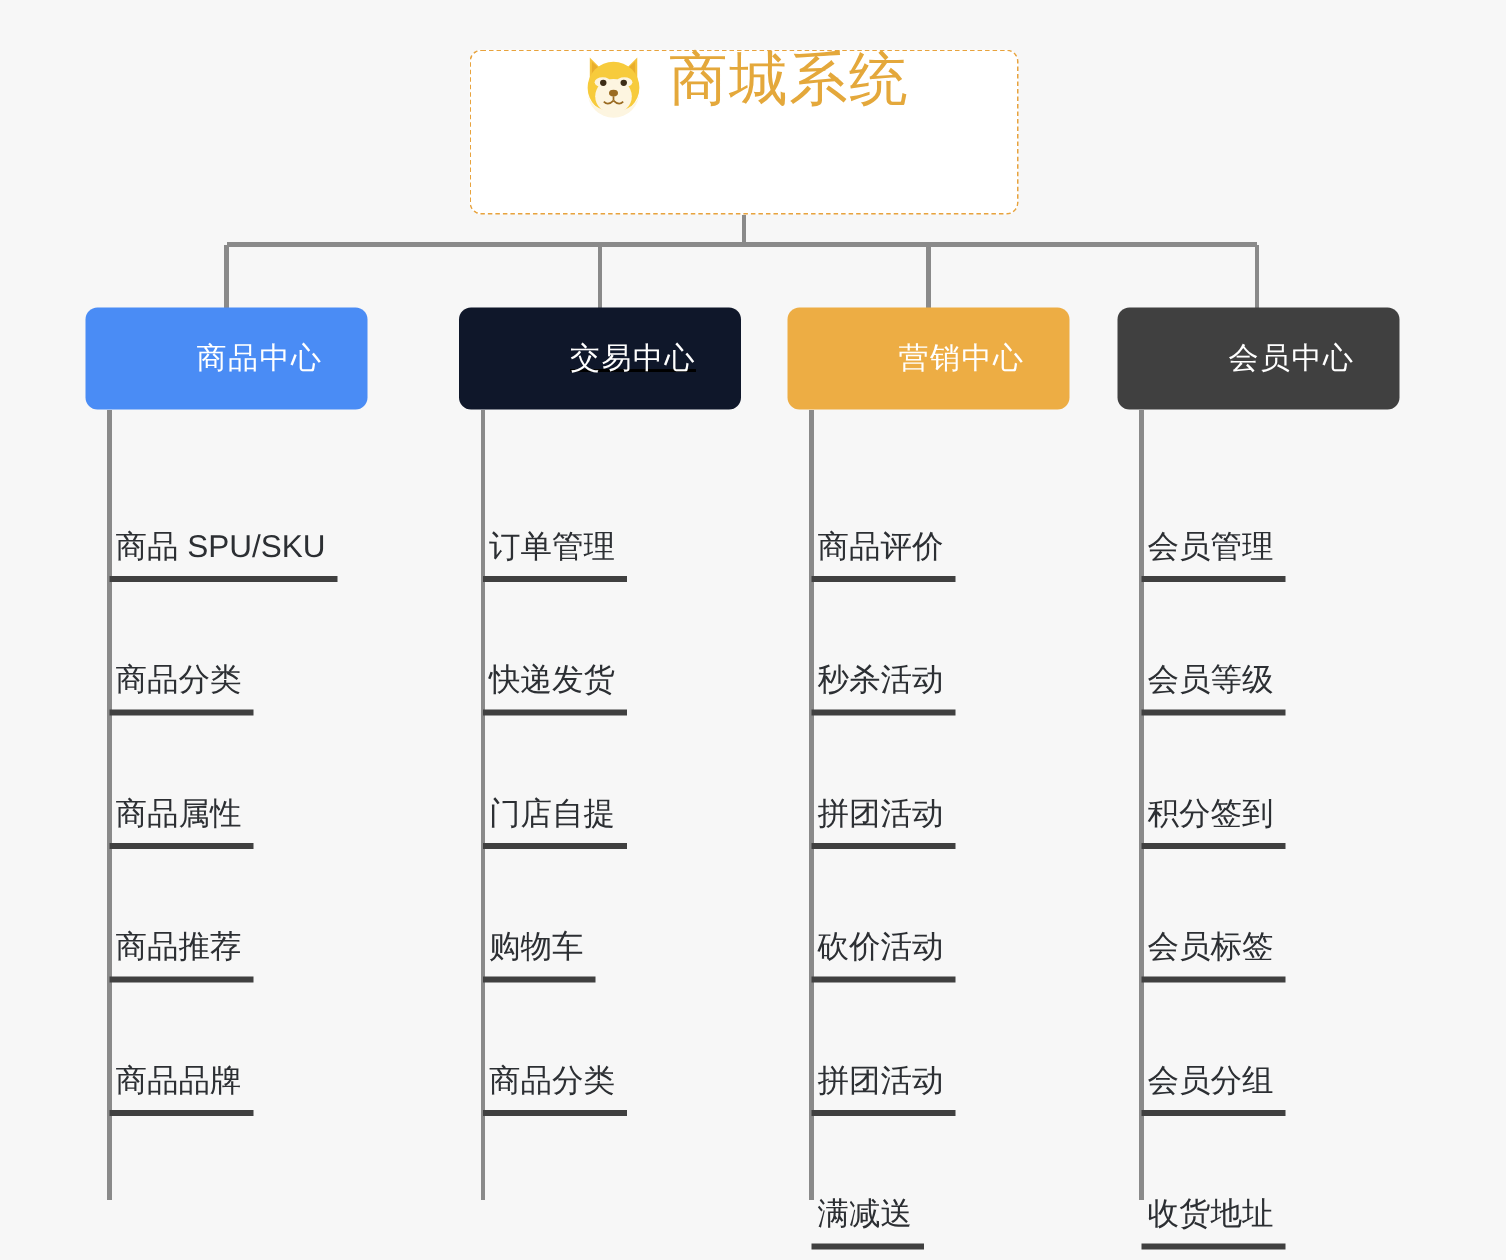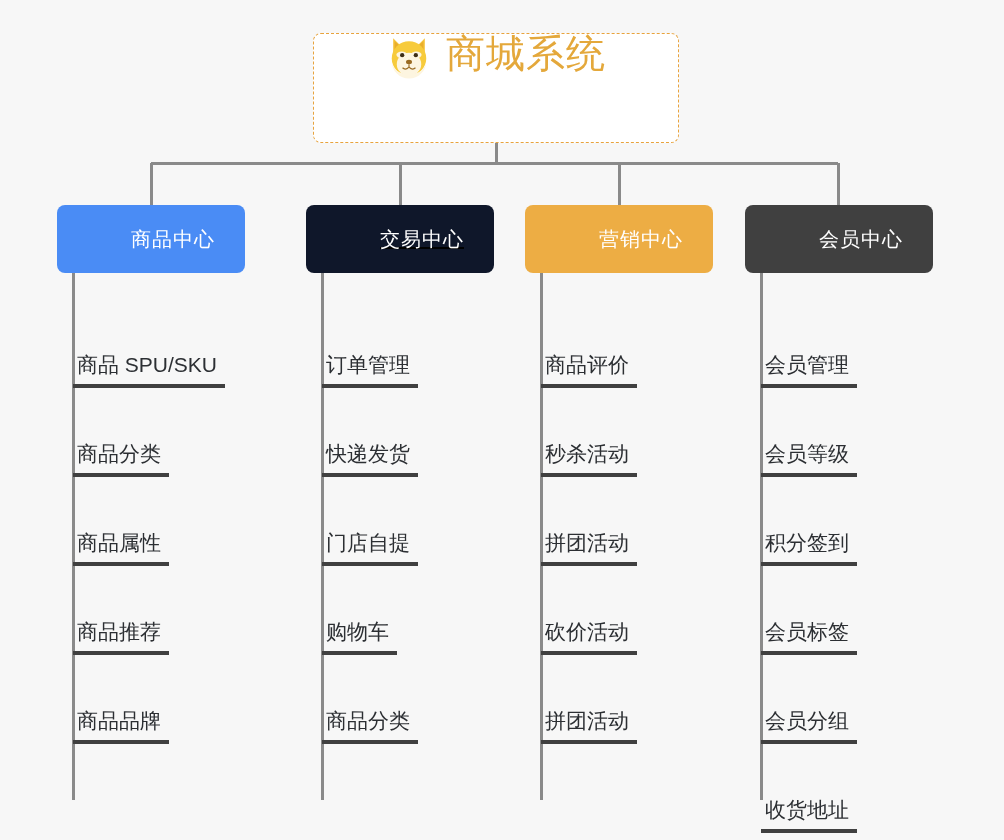--- a/index.html
+++ b/index.html
@@ -216,20 +216,23 @@
         </div>
       <div class="leaf-item">
           <span class="leaf-label">拼团活动</span>
         </div>
       <div class="leaf-item">
           <span class="leaf-label">砍价活动</span>
         </div>
       <div class="leaf-item">
           <span class="leaf-label">拼团活动</span>
         </div>
+      <div class="leaf-item">
+          <span class="leaf-label">满减送</span>
+        </div>
     </div>
   </div>
 
   <div class="column" id="col-3">
     <div class="cat-header" style="background: #404040;">
       <span class="cat-header-label">会员中心</span>
     </div>
     <div class="leaf-list">
       <div class="leaf-item">
           <span class="leaf-label">会员管理</span>

